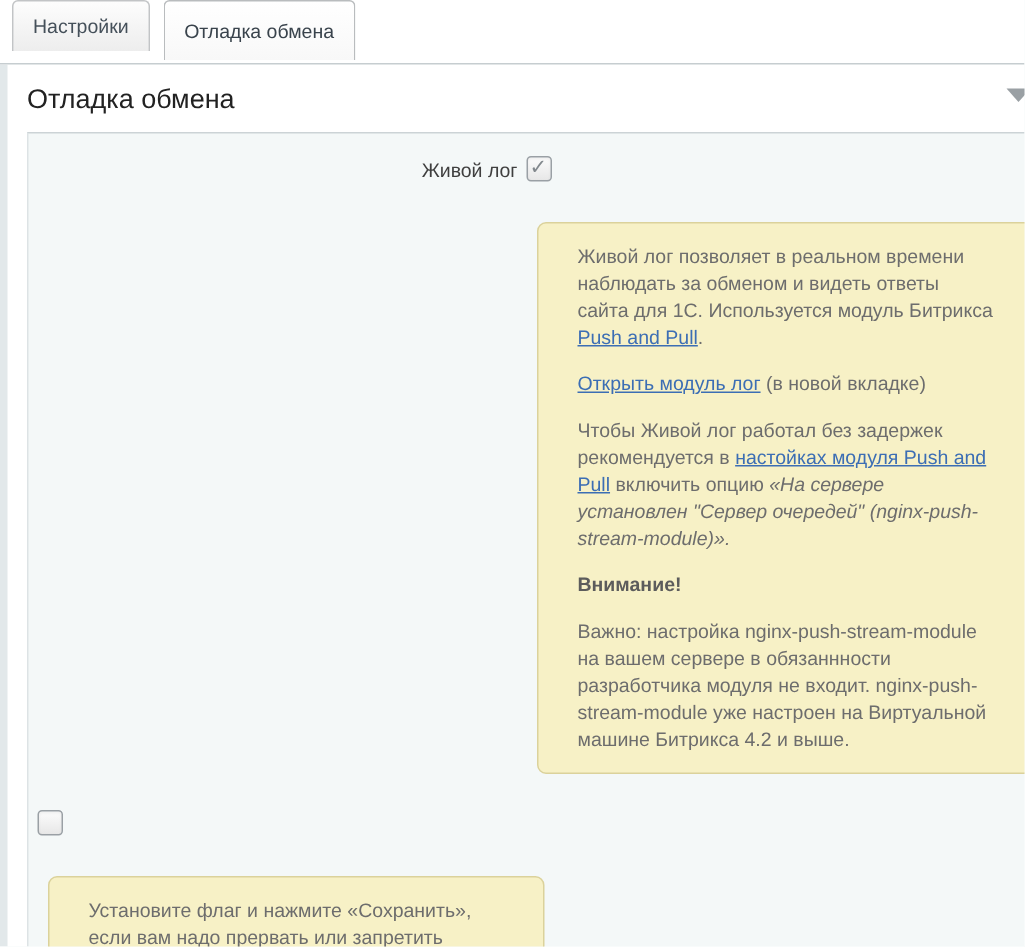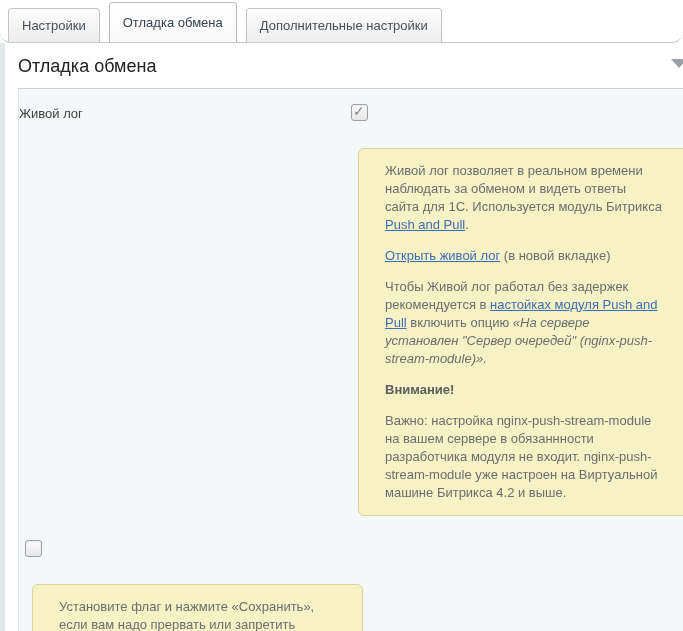--- a/index.html
+++ b/index.html
@@ -10,23 +10,22 @@
     -webkit-font-smoothing:antialiased;
   }
   .left-strip{
     position:absolute;left:0;top:43px;bottom:0;width:5px;
     background:#e2e8ea;
   }
   
   .tabbar{
     position:absolute;top:0;left:0;right:0;height:43px;
     background:#ffffff;border-bottom:1px solid #c6cdd0;
-    display:flex;align-items:flex-end;padding-left:8px;gap:9px;
+    display:flex;padding-left:8px;gap:9px;
     box-sizing:border-box;
-    border-radius:11px;
   }
   .tab{
     box-sizing:border-box;height:34px;padding:0 13px;
     display:flex;align-items:center;
     background:linear-gradient(#fdfdfd,#ededed);
     border:1px solid #c2c4c6;border-bottom:none;
     border-radius:4px 4px 0 0;
     font-size:13px;color:#45505a;cursor:pointer;white-space:nowrap;
   }
   .tab.active{
@@ -55,21 +54,21 @@
     position:absolute;left:18px;top:88px;right:0;bottom:0;
     background:#f4f8f8;
     border-top:1px solid #ccd3d6;
     border-left:1px solid #dde3e5;
     box-sizing:border-box;
     padding-top:15px;
   }
   .row{display:flex;align-items:flex-start;}
   .row + .row{margin-top:24px;}
   .flabel{
-    width:326px;flex:0 0 326px;
+    width:326px;flex:0 0 326px;text-align:right;
     font-size:13px;color:#3f3f3f;line-height:17px;padding-top:1px;
   }
   .field{flex:1;padding-left:6px;}
   
   .checkbox{
     display:inline-block;width:15px;height:15px;
     border:1px solid #9aa0a5;border-radius:3px;
     background:linear-gradient(#fcfcfc,#e7e7e7);
     position:relative;cursor:pointer;
     box-shadow:inset 0 1px 2px rgba(0,0,0,.06);
@@ -97,39 +96,36 @@
 
 <div class="left-strip"></div>
 
 <div class="tabbar">
   <div class="tab">
     <span>Настройки</span>
   </div>
   <div class="tab active">
     <span>Отладка обмена</span>
   </div>
-  <div class="tab">
-    <span>Дополнительные настройки</span>
-  </div>
 </div>
 
 <div class="section-header">
   <h1 class="page-title">Отладка обмена</h1>
   <span class="chevron"></span>
 </div>
 
 <div class="panel">
 
   <div class="row">
     <div class="flabel">Живой лог</div>
     <div class="field">
       <span class="checkbox"><span class="check">✓</span></span>
       <div class="note">
         <p><span>Живой лог позволяет в реальном времени наблюдать за обменом и видеть ответы сайта для 1С. Используется модуль Битрикса </span><a class="lnk">Push and Pull</a><span>.</span></p>
-        <p><a class="lnk">Открыть живой лог</a><span> (в новой вкладке)</span></p>
+        <p><a class="lnk">Открыть модуль лог</a><span> (в новой вкладке)</span></p>
         <p><span>Чтобы Живой лог работал без задержек рекомендуется в </span><a class="lnk">настойках модуля Push and Pull</a><span> включить опцию </span><span class="em">«На сервере установлен "Сервер очередей" (nginx-push-stream-module)».</span></p>
         <p><b>Внимание!</b></p>
         <p>Важно: настройка nginx-push-stream-module на вашем сервере в обязаннности разработчика модуля не входит. nginx-push-stream-module уже настроен на Виртуальной машине Битрикса 4.2 и выше.</p>
       </div>
     </div>
   </div>
 
   <div class="row">
     <div class="field">
       <span class="checkbox"><span class="check"></span></span>

